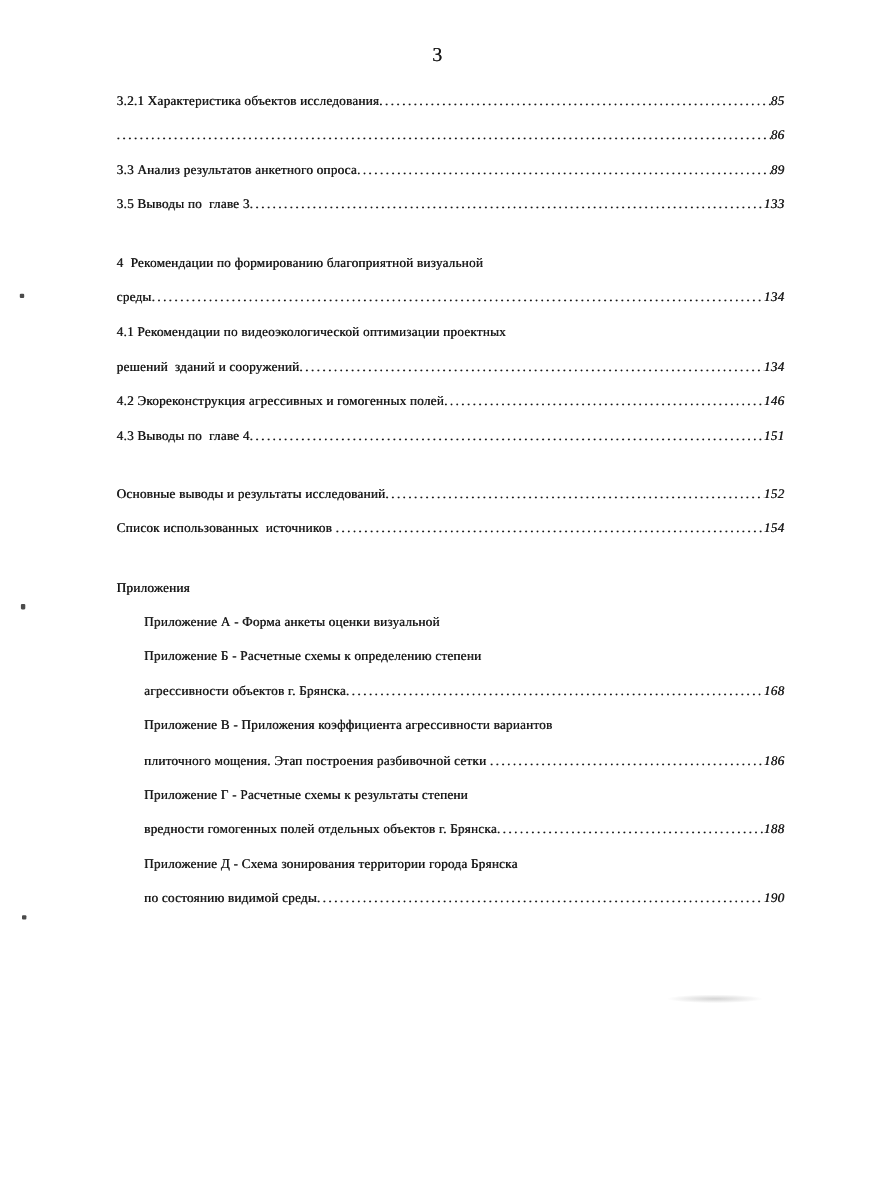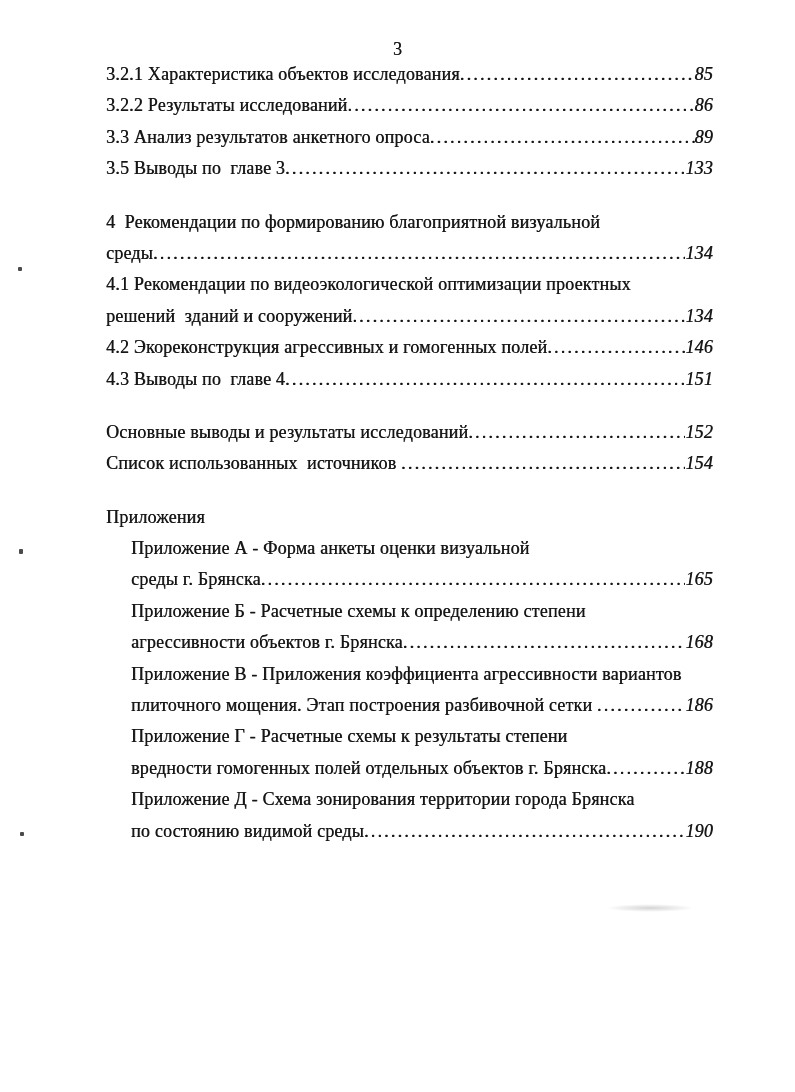--- a/index.html
+++ b/index.html
@@ -21,23 +21,23 @@
     left: 0;
     width: 795px;
     text-align: center;
     font-size: 18px;
     letter-spacing: 0.2px;
     text-shadow: 0.4px 0 0 rgba(22,22,22,0.85);
   }
   .toc {
     position: absolute;
     left: 106px;
-    top: 59px;
+    top: 76px;
     width: 607px;
-    font-size: 18px;
+    font-size: 12px;
     letter-spacing: 0.2px;
     text-shadow: 0.4px 0 0 rgba(22,22,22,0.85);
   }
   .toc-line {
     display: flex;
     align-items: baseline;
     height: 31.4px;
     line-height: 31.4px;
   }
   .toc-line.gap-before {
@@ -91,21 +91,20 @@
 
   <div class="page-num-top">3</div>
 
   <div class="toc">
       <div class="toc-line">
     <span class="toc-text">3.2.1 Характеристика объектов исследования</span>
     <span class="toc-leader"></span>
     <span class="toc-page">85</span>
   </div>
       <div class="toc-line">
-    <span class="toc-text">3.2.2 Результаты исследований</span>
     <span class="toc-leader"></span>
     <span class="toc-page">86</span>
   </div>
       <div class="toc-line">
     <span class="toc-text">3.3 Анализ результатов анкетного опроса</span>
     <span class="toc-leader"></span>
     <span class="toc-page">89</span>
   </div>
       <div class="toc-line">
     <span class="toc-text">3.5 Выводы по  главе 3</span>
@@ -150,25 +149,20 @@
     <span class="toc-leader"></span>
     <span class="toc-page">154</span>
   </div>
       <div class="toc-line gap-before">
     <span class="toc-text">Приложения</span>
 
   </div>
       <div class="toc-line indent-1">
     <span class="toc-text">Приложение А - Форма анкеты оценки визуальной</span>
 
-  </div>
-      <div class="toc-line indent-1">
-    <span class="toc-text">среды г. Брянска</span>
-    <span class="toc-leader"></span>
-    <span class="toc-page">165</span>
   </div>
       <div class="toc-line indent-1">
     <span class="toc-text">Приложение Б - Расчетные схемы к определению степени</span>
 
   </div>
       <div class="toc-line indent-1">
     <span class="toc-text">агрессивности объектов г. Брянска</span>
     <span class="toc-leader"></span>
     <span class="toc-page">168</span>
   </div>

